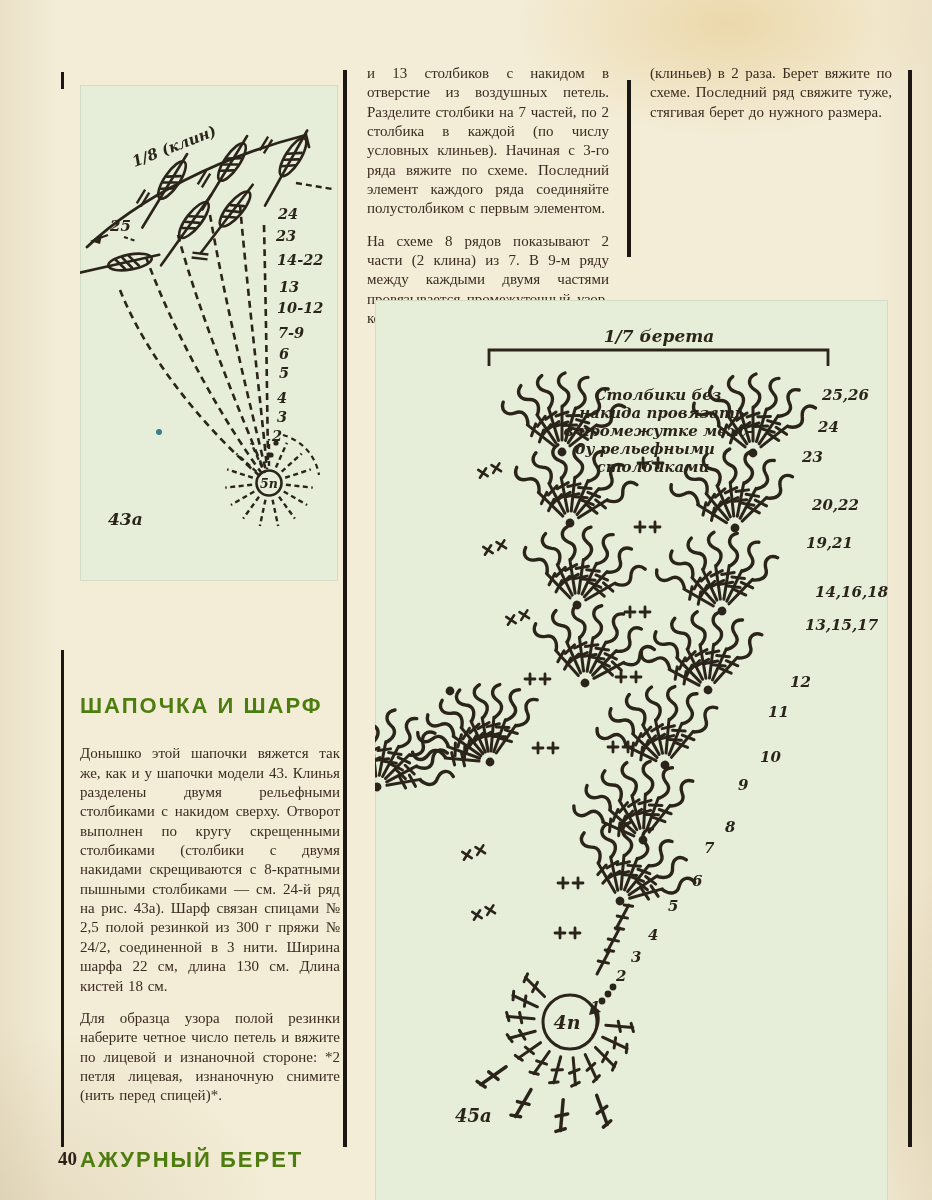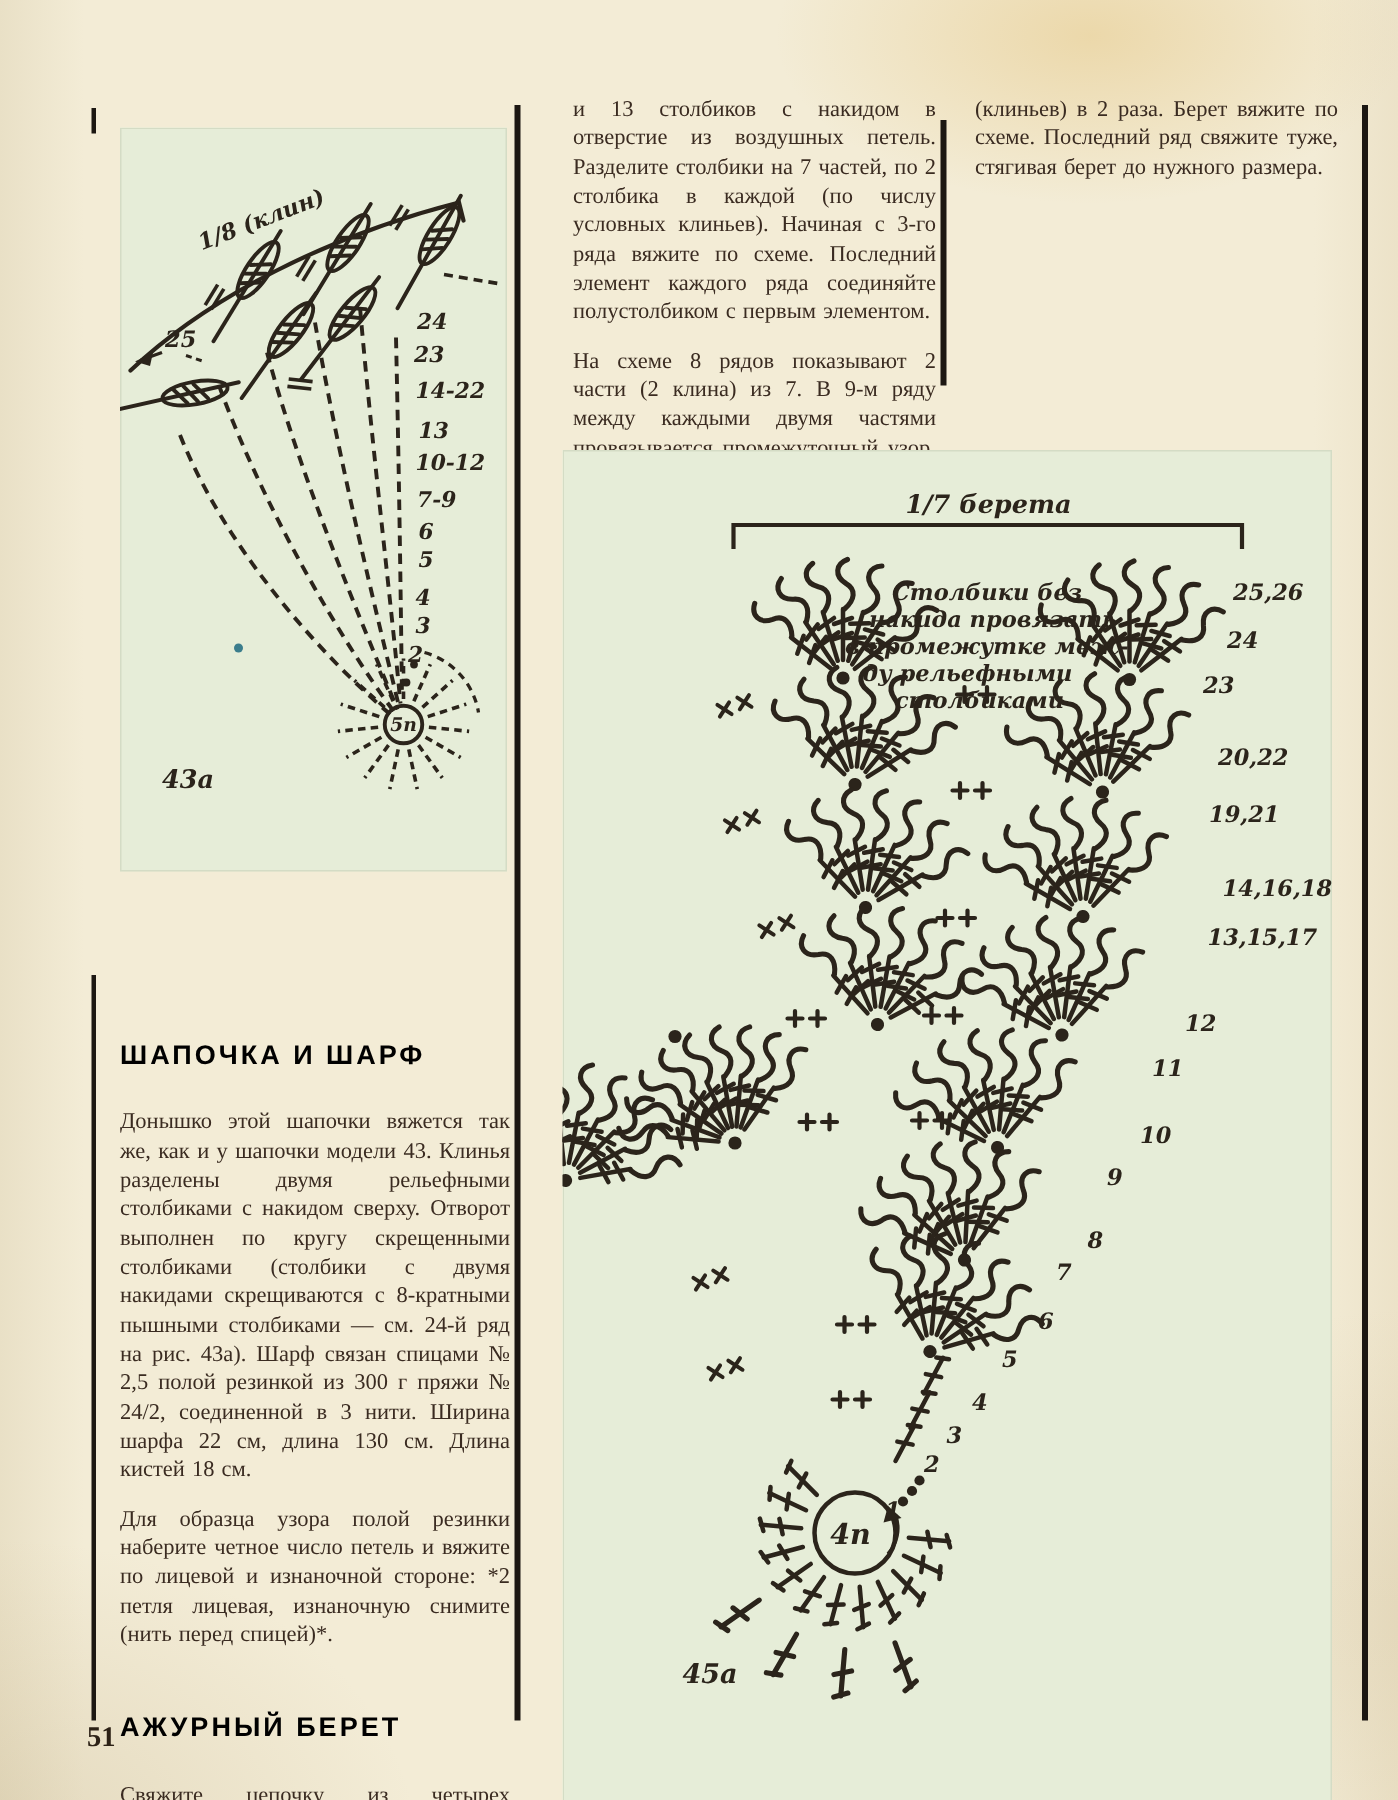--- a/index.html
+++ b/index.html
@@ -9,55 +9,55 @@
       radial-gradient(ellipse 300px 160px at 78% 2%, rgba(220,174,78,.32), rgba(220,174,78,0) 70%),
       radial-gradient(ellipse 400px 300px at 0% 103%, rgba(186,166,124,.28), rgba(186,166,124,0) 70%),
       radial-gradient(ellipse 420px 300px at 103% 90%, rgba(196,176,134,.22), rgba(196,176,134,0) 70%),
       linear-gradient(90deg, #e9e0c6 0%, #f3ecd6 6%, #f3ecd6 94%, #ece2c8 100%);
   }
   .page{position:absolute;inset:0;}
   .rule{position:absolute;background:#1c1712;}
   .dbox{position:absolute;background:#e6edd8;box-shadow:0 0 0 1px rgba(160,170,140,.25) inset;}
   .col{position:absolute;color:#3a2b21;font-size:15px;line-height:1.29;text-align:justify;}
   .col p{margin:0 0 13px 0;word-spacing:1px;}
-  h2{font-family:"Liberation Sans", sans-serif;font-size:18px;letter-spacing:2px;
-     color:#000000;margin:0 0 24px 0;font-weight:bold;}
+  h2{font-family:"Liberation Sans", sans-serif;font-size:22px;letter-spacing:2px;
+     color:#4d7c0f;margin:0 0 24px 0;font-weight:bold;}
   .pageno{position:absolute;left:58px;top:1148px;font-size:19px;font-weight:bold;color:#2c2116;}
   svg text{fill:#2b241b;}
   .hand{font-style:italic;font-weight:bold;font-family:"DejaVu Serif", serif;}
 </style>
 </head>
 <body>
 
 <div class="page">
 
   <div class="rule" style="left:61px;top:72px;width:3px;height:17px;"></div>
   <div class="rule" style="left:61px;top:650px;width:3px;height:497px;"></div>
   <div class="rule" style="left:343px;top:70px;width:3.5px;height:1077px;"></div>
   <div class="rule" style="left:627px;top:80px;width:4px;height:177px;"></div>
   <div class="rule" style="left:908px;top:70px;width:3.5px;height:1077px;"></div>
 
-  <div class="col" style="left:382px;top:64px;width:242px;height:230px;">
+  <div class="col" style="left:367px;top:64px;width:242px;height:230px;">
     <p>и 13 столбиков с накидом в отверстие из воздушных петель. Разделите столбики на 7 частей, по 2 столбика в каждой (по числу условных клиньев). Начиная с 3-го ряда вяжите по схеме. Последний элемент каждого ряда соединяйте полустолбиком с первым элементом.</p>
     <p>На схеме 8 рядов показывают 2 части (2 клина) из 7. В 9-м ряду между каждыми двумя частями провязывается промежуточный узор, который увеличивает число частей</p>
   </div>
 
   <div class="col" style="left:650px;top:64px;width:242px;height:180px;font-family:Liberation Serif, serif;">
     <p>(клиньев) в 2 раза. Берет вяжите по схеме. Последний ряд свяжите туже, стягивая берет до нужного размера.</p>
   </div>
 
   <div class="col" style="left:80px;top:692px;width:260px;height:456px;">
     <h2>ШАПОЧКА И ШАРФ</h2>
     <p>Донышко этой шапочки вяжется так же, как и у шапочки модели 43. Клинья разделены двумя рельефными столбиками с накидом сверху. Отворот выполнен по кругу скрещенными столбиками (столбики с двумя накидами скрещиваются с 8-кратными пышными столбиками — см. 24-й ряд на рис. 43а). Шарф связан спицами № 2,5 полой резинкой из 300 г пряжи № 24/2, соединенной в 3 нити. Ширина шарфа 22 см, длина 130 см. Длина кистей 18 см.</p>
     <p>Для образца узора полой резинки наберите четное число петель и вяжите по лицевой и изнаночной стороне: *2 петля лицевая, изнаночную снимите (нить перед спицей)*.</p>
     <h2 style="margin-top:40px;">АЖУРНЫЙ БЕРЕТ</h2>
     <p>Свяжите цепочку из четырех воздушных петель и соедините ее в колечко полустолбиком. Далее 2 воздушные петли для подъема (приравниваются к столбику с накидом)</p>
   </div>
 
-  <div class="pageno">51</div>
+  <div class="pageno">40</div>
 
   <div class="dbox" style="left:80px;top:85px;width:258px;height:496px;">
     <svg width="258" height="496" viewBox="0 0 258 496">
       <defs>
         <g id="pet" stroke="#2b241b" stroke-width="2.6" fill="none" stroke-linecap="round">
           <line x1="-56" y1="2" x2="30" y2="-2"></line>
           <ellipse rx="22" ry="7.5"></ellipse>
           <line x1="-14" y1="-5" x2="-6" y2="6"></line>
           <line x1="-7" y1="-6" x2="1" y2="6"></line>
           <line x1="0" y1="-6" x2="8" y2="5"></line>

